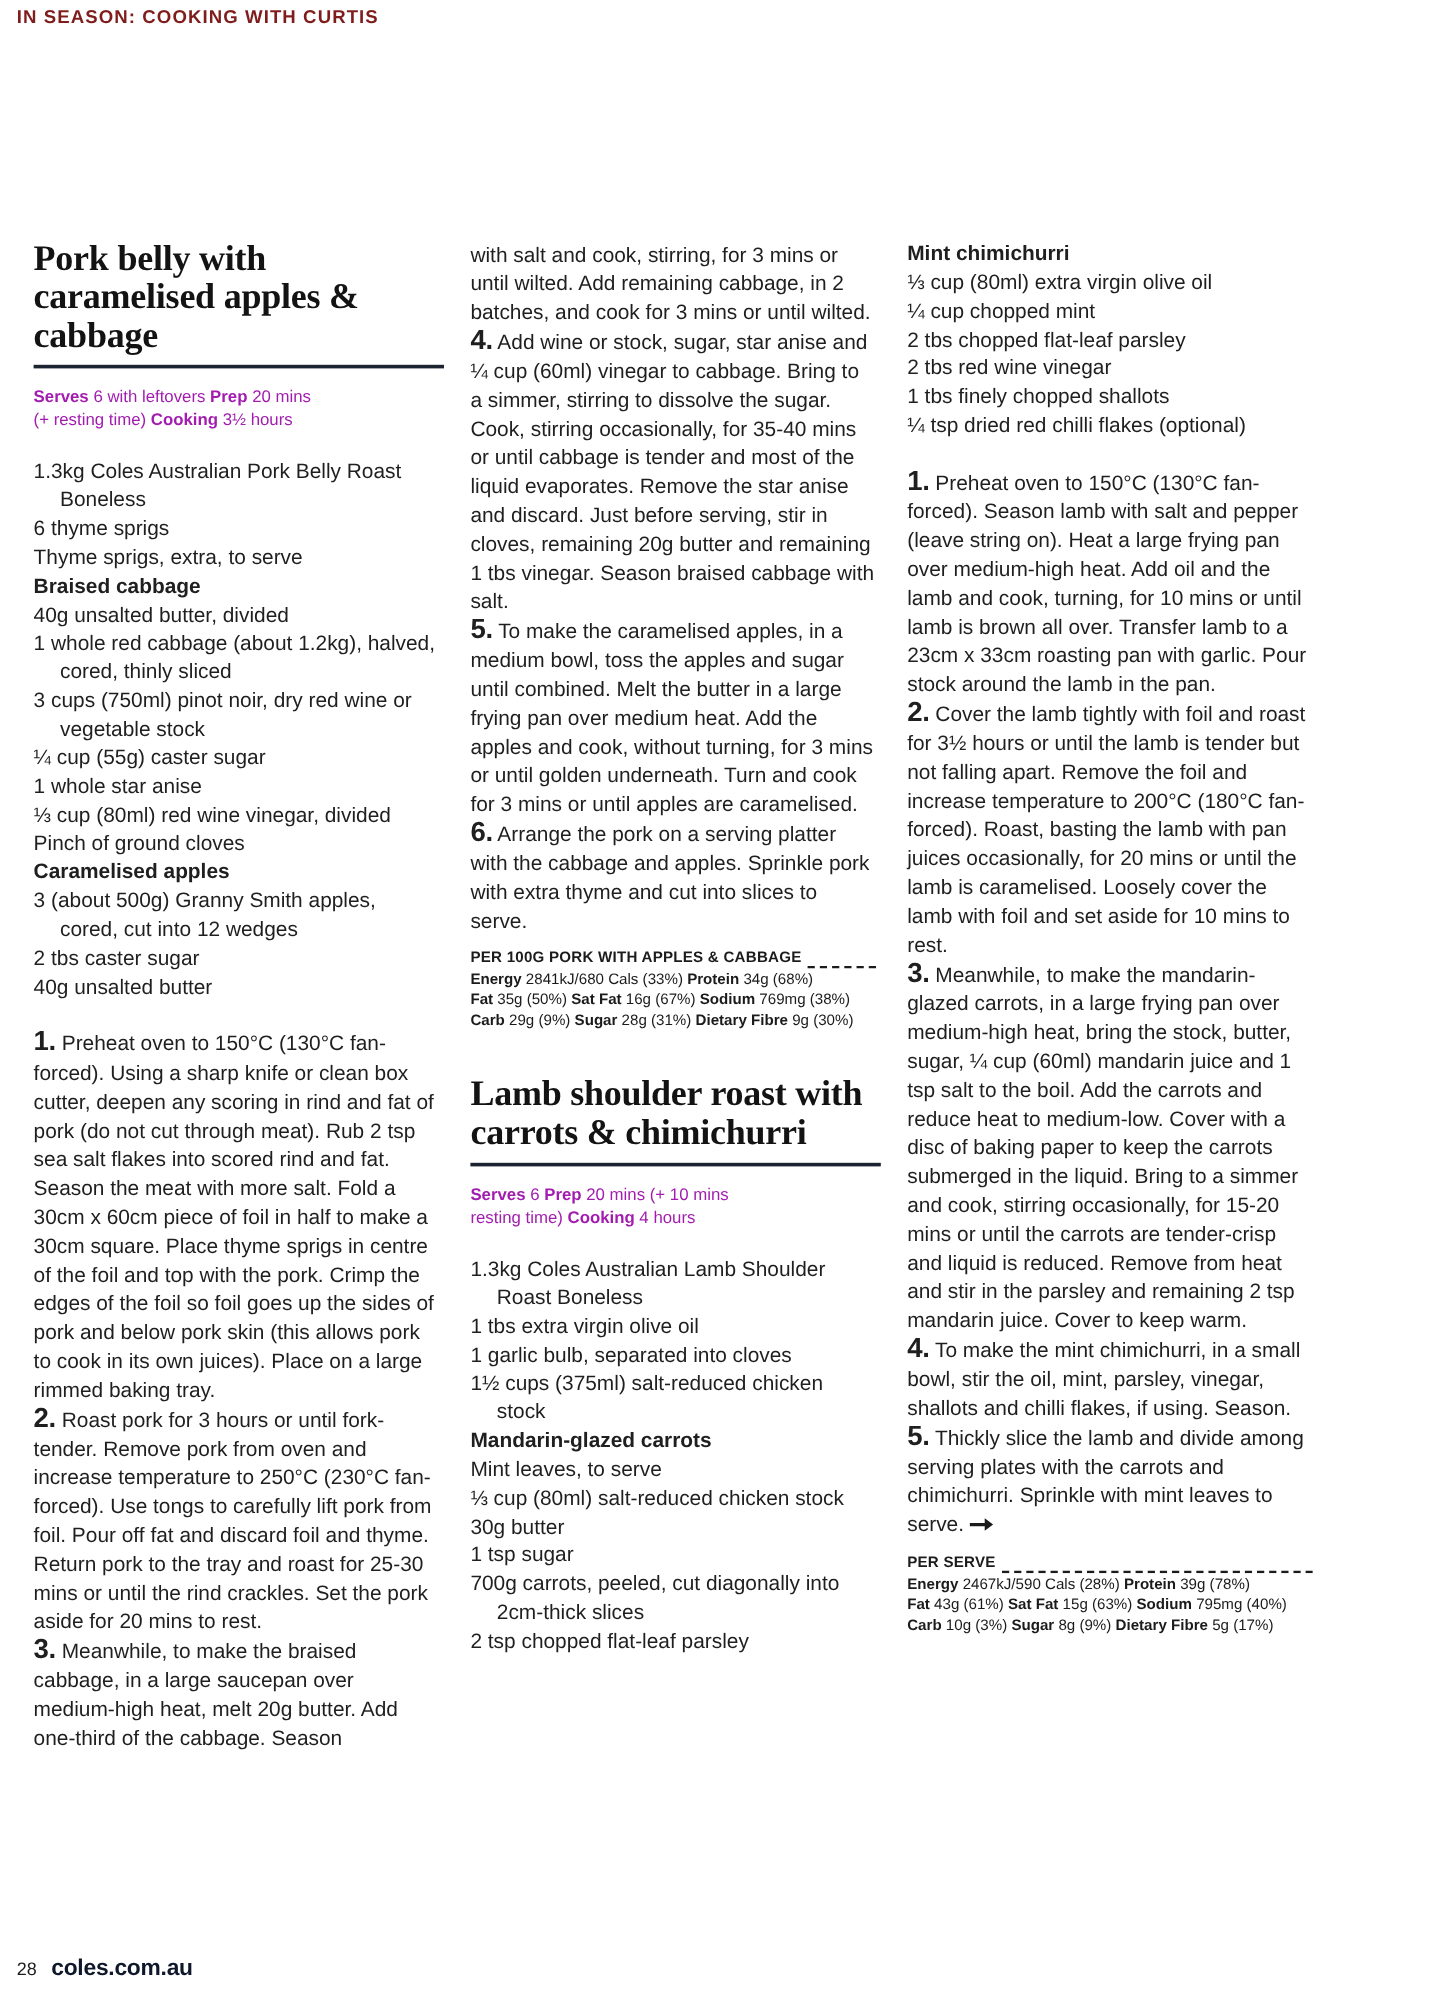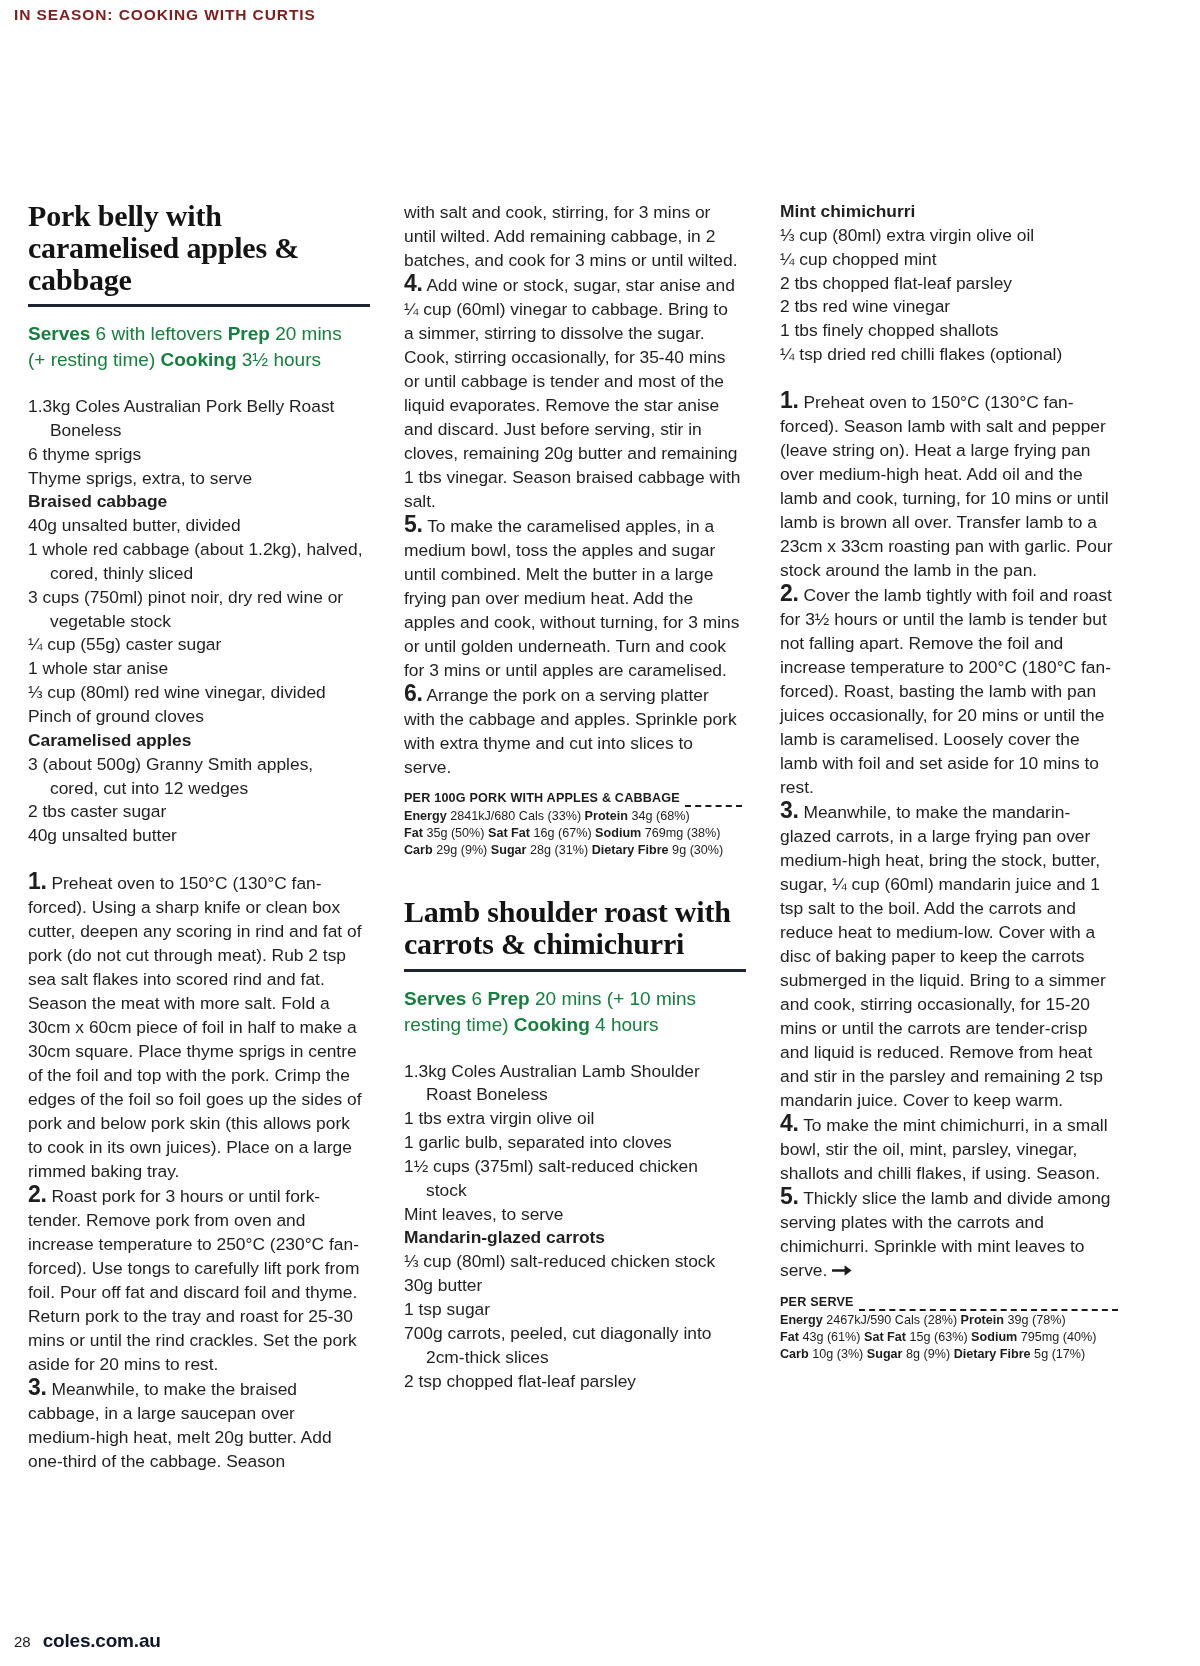--- a/index.html
+++ b/index.html
@@ -23,21 +23,21 @@
     color: #7f1d1d;
     text-transform: uppercase;
   }
 
   
   .columns {
     position: absolute;
     top: 200px; left: 28px;
     width: 1150px;
     display: flex;
-    gap: 12px;
+    gap: 0px;
   }
   .col { width: 360px; padding-right: 22px; }
   .col + .col { margin-left: 4px; }
 
   
   .recipe-title {
     font-family: "Liberation Serif", serif;
     font-weight: bold;
     font-size: 30px;
     line-height: 1.06;
@@ -47,23 +47,23 @@
   }
   .title-rule {
     border: none;
     border-top: 3.5px solid #1b2430;
     margin: 0 0 14px 0;
     width: 342px;
   }
 
   
   .serves {
-    font-size: 19px;
+    font-size: 14px;
     line-height: 1.36;
-    color: #15803d;
+    color: #a21caf;
     margin-bottom: 22px;
   }
   .serves b { font-weight: bold; }
 
   
   .ingredients { font-size: 17.4px; line-height: 1.37; color: #1f1f1f; }
   .ing {
     padding-left: 22px;
     text-indent: -22px;
     margin-bottom: 0px;
@@ -193,22 +193,22 @@
       <div class="serves">
         <b>Serves</b><span> 6  </span><b>Prep</b><span> 20 mins (+ 10 mins</span><br>
         <span>resting time)  </span><b>Cooking</b><span> 4 hours</span>
       </div>
 
       <div class="ingredients">
         <div class="ing">1.3kg Coles Australian Lamb Shoulder Roast Boneless</div>
         <div class="ing">1 tbs extra virgin olive oil</div>
         <div class="ing">1 garlic bulb, separated into cloves</div>
         <div class="ing">1½ cups (375ml) salt-reduced chicken stock</div>
+        <div class="ing sub">Mandarin-glazed carrots</div>
         <div class="ing">Mint leaves, to serve</div>
-        <div class="ing sub">Mandarin-glazed carrots</div>
         <div class="ing">⅓ cup (80ml) salt-reduced chicken stock</div>
         <div class="ing">30g butter</div>
         <div class="ing">1 tsp sugar</div>
         <div class="ing">700g carrots, peeled, cut diagonally into 2cm-thick slices</div>
         <div class="ing">2 tsp chopped flat-leaf parsley</div>
       </div>
     </div>
 
     <div class="col">
 

